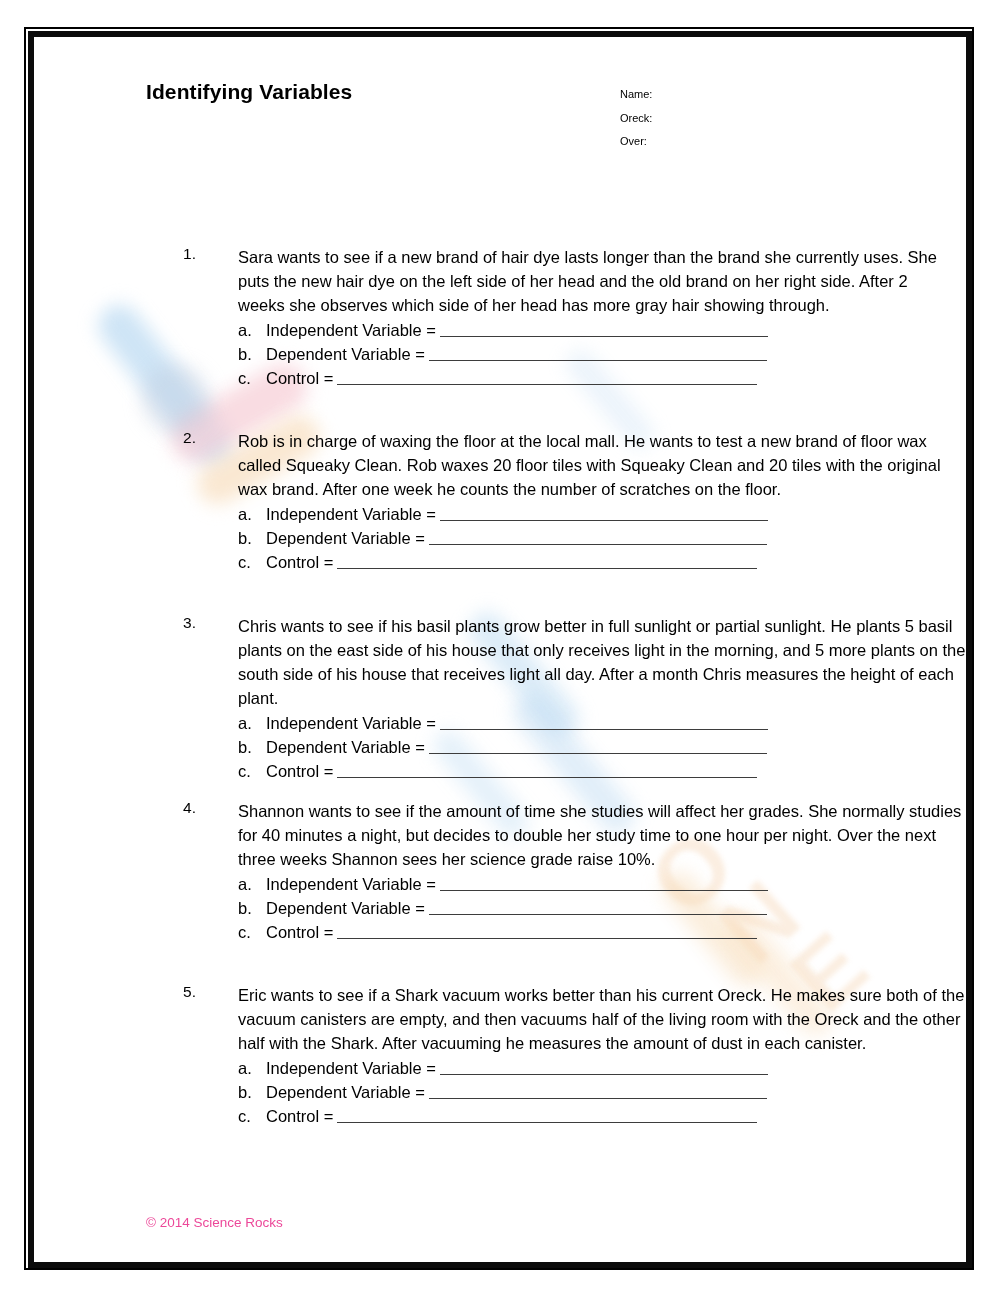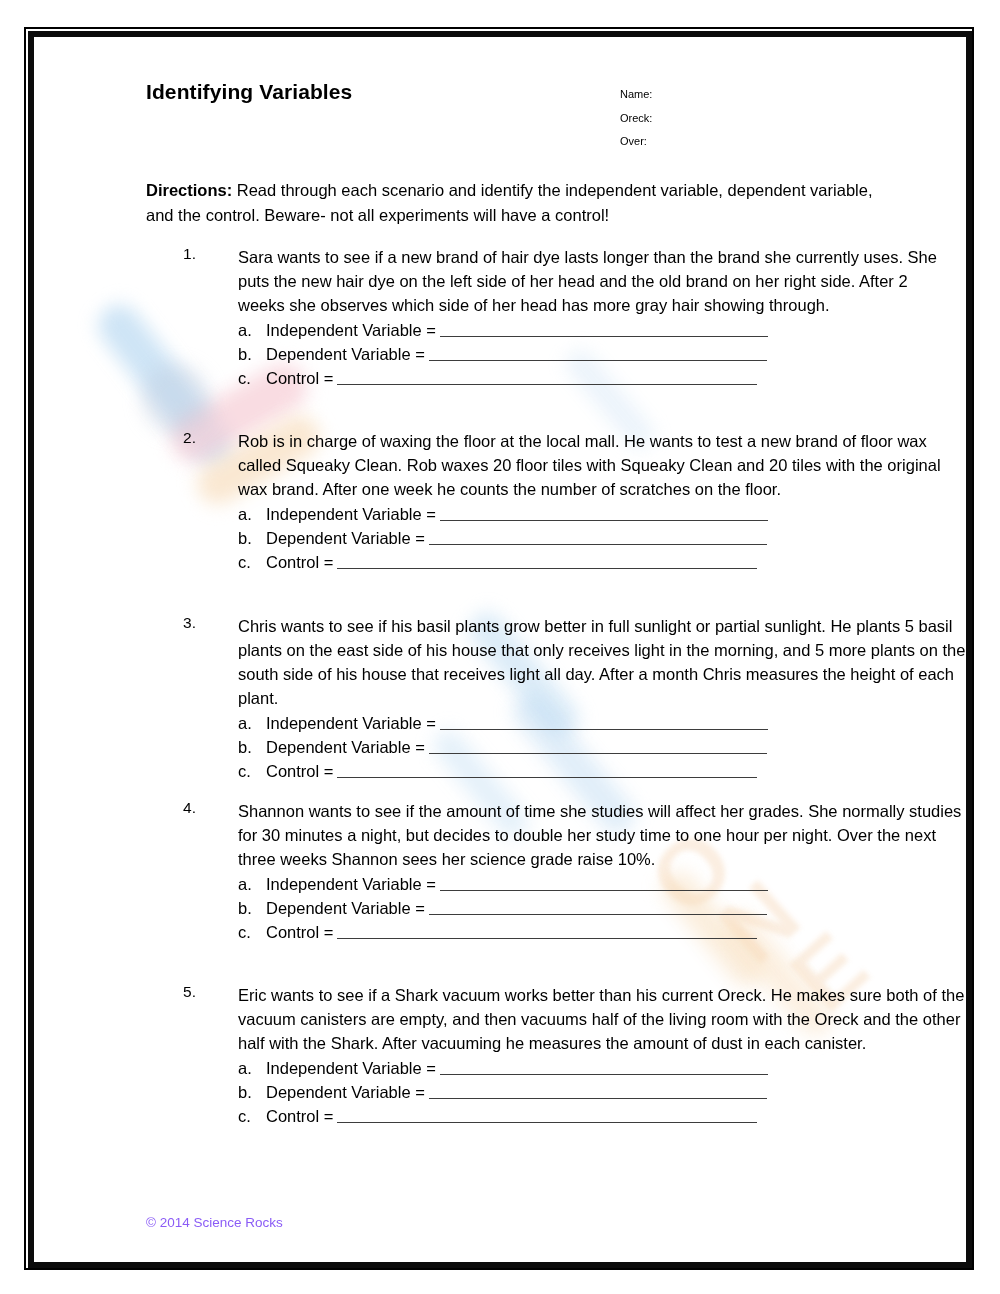--- a/index.html
+++ b/index.html
@@ -162,21 +162,21 @@
   }
   .rule-a { width: 328px; }
   .rule-b { width: 338px; }
   .rule-c { width: 420px; }
 
   #footer {
     position: absolute;
     left: 146px;
     top: 1215px;
     font-size: 13.5px;
-    color: #8b5cf6;
+    color: #ec4899;
   }
 </style>
 </head>
 <body>
 
 <div id="page">
 
   <div id="border-outer"></div>
   <div id="border-inner"></div>
 
@@ -202,21 +202,20 @@
   <div id="content">
 
     <div id="title">Identifying Variables</div>
 
     <div id="nameblock">
       <div>Name:</div>
       <div>Oreck:</div>
       <div>Over:</div>
     </div>
 
-    <div id="directions"><span class="lead">Directions:</span><span> Read through each scenario and identify the independent variable, dependent variable, and the control. Beware- not all experiments will have a control!</span></div>
 
     <div class="scenario" style="top:245px;">
       <div class="row">
         <div class="num">1.</div>
         <div class="body">Sara wants to see if a new brand of hair dye lasts longer than the brand she currently uses. She puts the new hair dye on the left side of her head and the old brand on her right side. After 2 weeks she observes which side of her head has more gray hair showing through.</div>
       </div>
       <div class="answers">
         <div class="ans">
           <span class="letter">a.</span>
           <span class="atext">Independent Variable =</span><span class="rule rule-a"></span>
@@ -270,21 +269,21 @@
         <div class="ans">
           <span class="letter">c.</span>
           <span class="atext">Control =</span><span class="rule rule-c"></span>
         </div>
       </div>
     </div>
 
     <div class="scenario" style="top:799px;">
       <div class="row">
         <div class="num">4.</div>
-        <div class="body" style="width:726px;">Shannon wants to see if the amount of time she studies will affect her grades. She normally studies for 30 minutes a night, but decides to double her study time to one hour per night. Over the next three weeks Shannon sees her science grade raise 10%.</div>
+        <div class="body" style="width:726px;">Shannon wants to see if the amount of time she studies will affect her grades. She normally studies for 40 minutes a night, but decides to double her study time to one hour per night. Over the next three weeks Shannon sees her science grade raise 10%.</div>
       </div>
       <div class="answers">
         <div class="ans">
           <span class="letter">a.</span>
           <span class="atext">Independent Variable =</span><span class="rule rule-a"></span>
         </div>
         <div class="ans">
           <span class="letter">b.</span>
           <span class="atext">Dependent Variable =</span><span class="rule rule-b"></span>
         </div>

